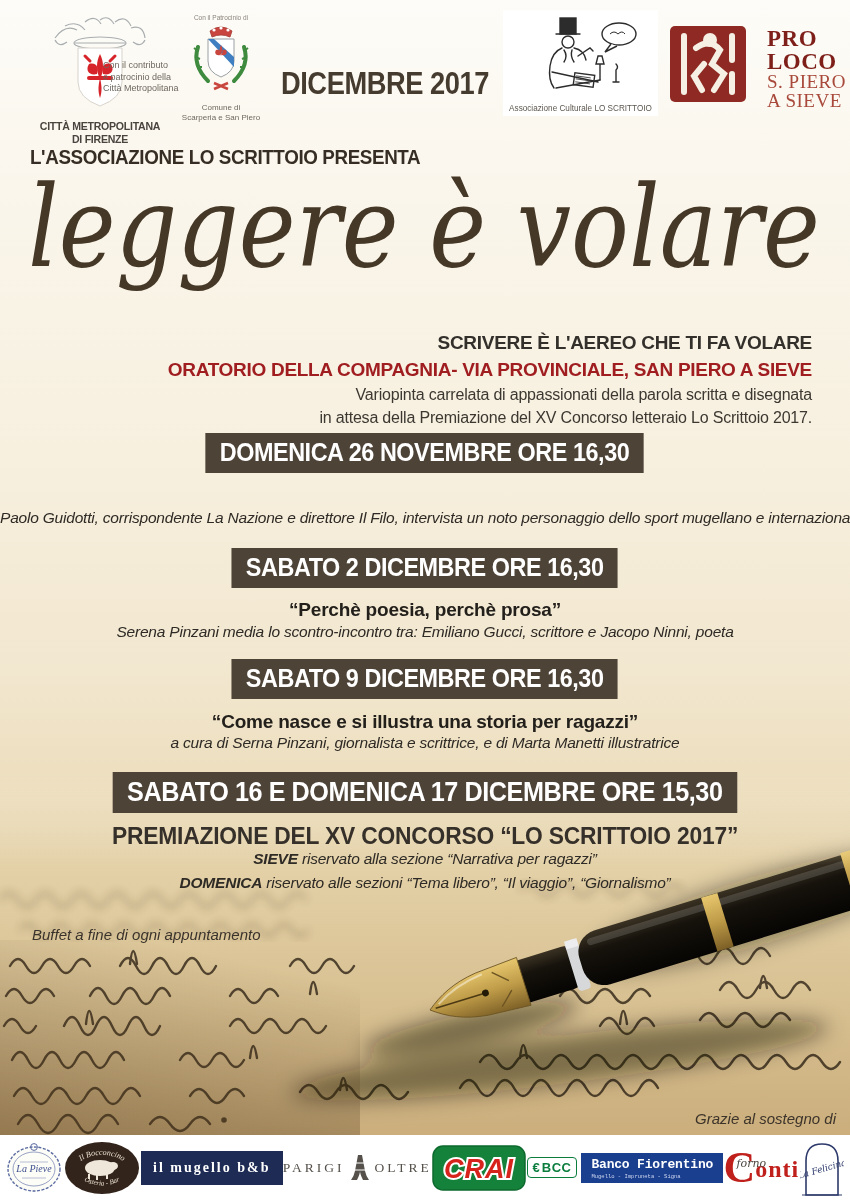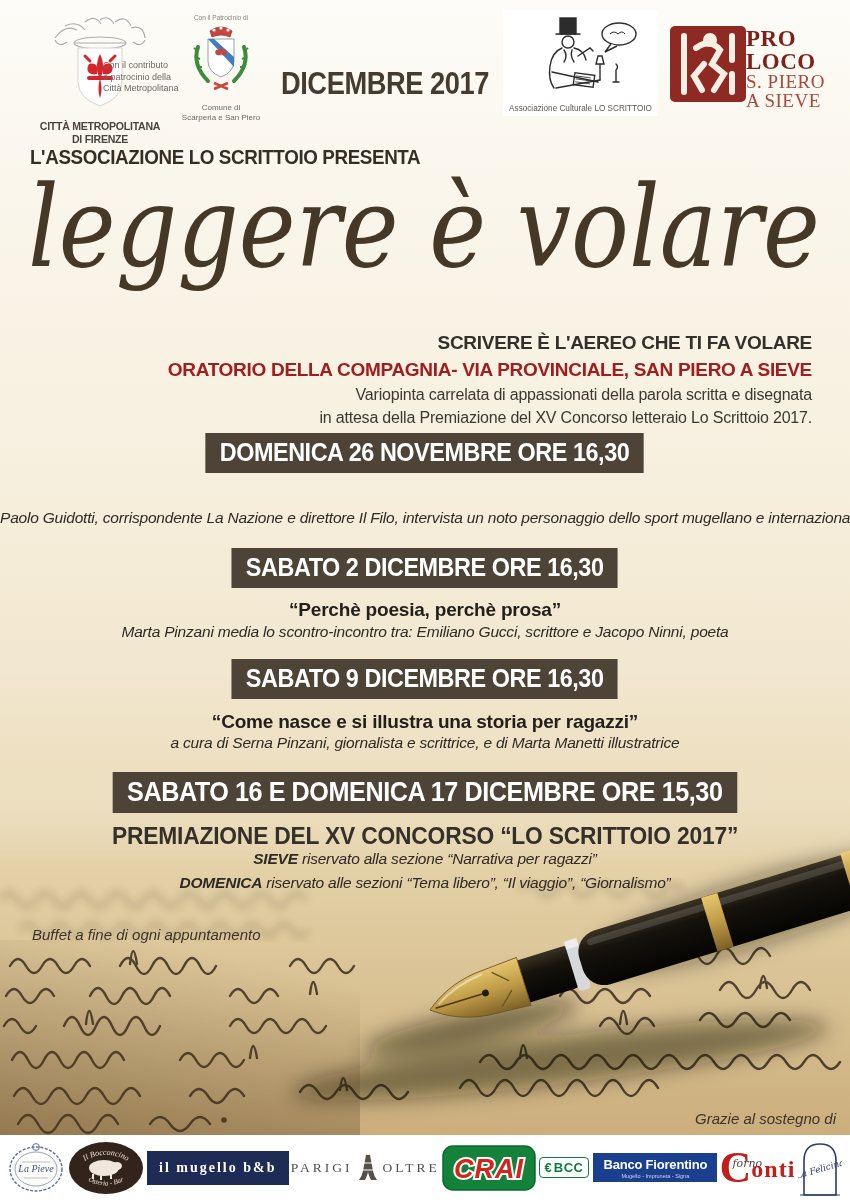--- a/index.html
+++ b/index.html
@@ -13,21 +13,21 @@
   .cm-logo{left:18px;top:16px;width:164px;text-align:center;}
   .cm-caption{font-size:11.5px;font-weight:bold;color:#4a443e;line-height:1.15;letter-spacing:-.3px;transform:scaleX(.92);}
   .cm-note{left:103px;top:60px;width:95px;font-size:9px;color:#6e6860;text-align:left;line-height:1.3;}
   .comune-logo{left:178px;top:14px;width:86px;text-align:center;}
   .comune-patrocinio{font-size:6.5px;color:#8a847c;}
   .comune-caption{font-size:8px;color:#6e6860;line-height:1.25;}
   .month-title{left:250px;top:66px;width:270px;text-align:center;font-size:31px;font-weight:bold;
     color:#463b2f;letter-spacing:-.5px;transform:scaleX(.88);}
   .scrittoio{left:503px;top:10px;width:155px;text-align:center;background:#ffffff;padding:2px 0 3px;}
   .scrittoio-caption{font-size:8.6px;color:#5c564e;margin-top:1px;transform:scaleX(.95);}
-  .proloco{left:670px;top:26px;display:flex;gap:0;align-items:flex-start;}
+  .proloco{left:670px;top:26px;display:flex;gap:21px;align-items:flex-start;}
   .proloco-text{font-family:"Liberation Serif",serif;line-height:.98;padding-top:2px;}
   .proloco-text .strong{font-size:23px;font-weight:bold;color:#7e1f19;letter-spacing:.5px;}
   .proloco-text .light{font-size:19px;color:#a8493b;letter-spacing:.5px;}
   
   .presenter{left:30px;top:146px;font-size:20px;font-weight:bold;color:#362e24;letter-spacing:-.4px;
     transform:scaleX(.94);transform-origin:left center;}
   .title-svg{left:18px;top:156px;}
   .title-svg text{font-family:"DejaVu Serif",serif;font-style:italic;fill:#453827;}
   .sub-block{right:38px;top:286px;text-align:right;margin-top:43px;}
   .sub-bold{font-size:19px;font-weight:bold;color:#33302c;letter-spacing:-.3px;line-height:27px;}
@@ -54,21 +54,21 @@
   .sponsor{display:flex;align-items:center;justify-content:center;}
   .mugello-box{background:#1d2b55;color:#fff;font-family:"Liberation Serif",serif;font-weight:bold;
     font-size:14px;letter-spacing:2px;padding:9px 12px;}
   .parigi{font-family:"Liberation Serif",serif;font-size:13.5px;letter-spacing:3px;color:#55504a;
     display:flex;align-items:center;gap:5px;}
   .bcc-wrap{display:flex;align-items:center;gap:4px;}
   .bcc-mark{display:flex;align-items:center;gap:2px;border:1.5px solid #0b7e3e;border-radius:4px;
     padding:2px 5px;background:#fff;}
   .bcc-euro{color:#0b7e3e;font-weight:bold;font-size:13px;}
   .bcc-txt{color:#0b7e3e;font-weight:bold;font-size:13px;letter-spacing:.5px;}
-  .bf-box{background:#1b3f8f;color:#fff;text-align:center;padding:4px 10px 3px;}
+  .bf-box{background:#1b3f8f;color:#fff;text-align:left;padding:4px 10px 3px;font-family:Liberation Mono, monospace;}
   .bf-name{font-size:13px;font-weight:bold;letter-spacing:-.2px;}
   .bf-sub{font-size:5.5px;color:#cdd6ee;margin-top:1px;}
   .conti{position:relative;font-family:"Liberation Serif",serif;color:#c0201c;display:flex;align-items:flex-end;}
   .conti-c{font-size:44px;line-height:.85;font-weight:bold;}
   .conti-forno{position:absolute;left:13px;top:8px;font-size:11px;font-style:italic;color:#4c4640;
     font-family:"DejaVu Serif",serif;}
   .conti-rest{font-size:24px;font-weight:bold;letter-spacing:1px;padding-bottom:3px;}
 </style>
 </head>
 <body>
@@ -180,21 +180,21 @@
 
   <div class="abs banner" style="top:433px">
     <span>DOMENICA 26 NOVEMBRE ORE 16,30</span>
   </div>
   <div class="abs ev-desc" style="top:509px">Paolo Guidotti, corrispondente La Nazione e direttore Il Filo, intervista un noto personaggio dello sport mugellano e internazionale</div>
 
   <div class="abs banner" style="top:548px">
     <span>SABATO 2 DICEMBRE ORE 16,30</span>
   </div>
   <div class="abs ev-title" style="top:599px">“Perchè poesia, perchè prosa”</div>
-  <div class="abs ev-desc" style="top:623px">Marta Pinzani media lo scontro-incontro tra: Emiliano Gucci, scrittore e Jacopo Ninni, poeta</div>
+  <div class="abs ev-desc" style="top:623px">Serena Pinzani media lo scontro-incontro tra: Emiliano Gucci, scrittore e Jacopo Ninni, poeta</div>
 
   <div class="abs banner" style="top:659px">
     <span>SABATO 9 DICEMBRE ORE 16,30</span>
   </div>
   <div class="abs ev-title" style="top:711px">“Come nasce e si illustra una storia per ragazzi”</div>
   <div class="abs ev-desc" style="top:734px">a cura di Serna Pinzani, giornalista e scrittrice, e di Marta Manetti illustratrice</div>
 
   <div class="abs banner big" style="top:772px">
     <span>SABATO 16 E DOMENICA 17 DICEMBRE ORE 15,30</span>
   </div>

